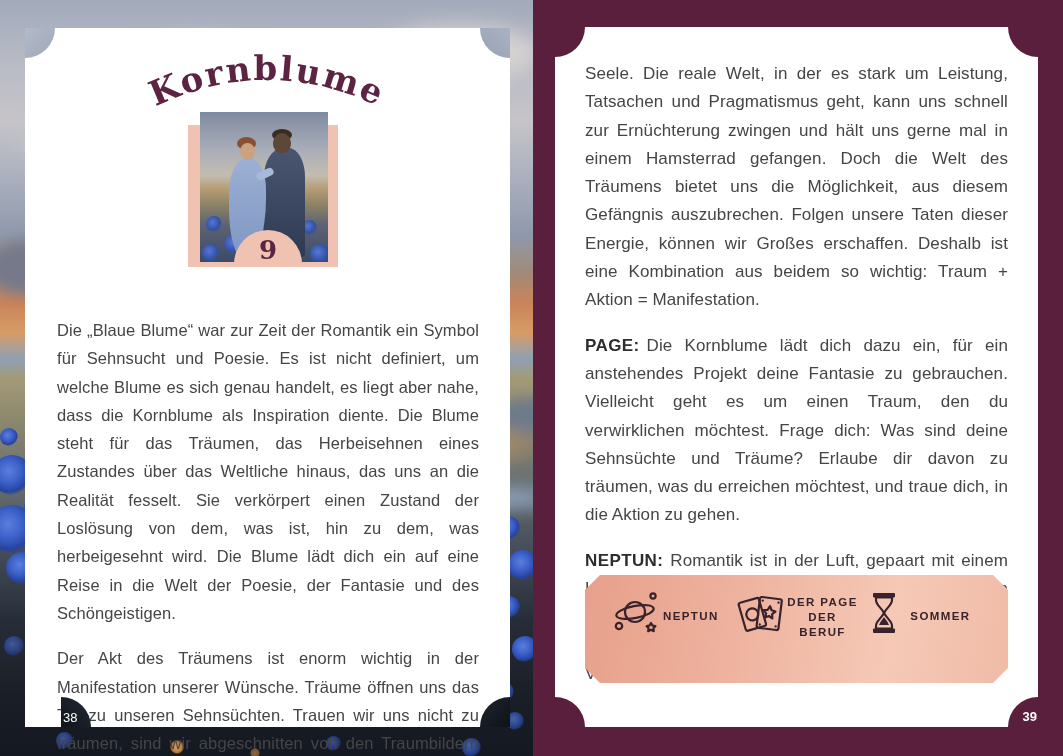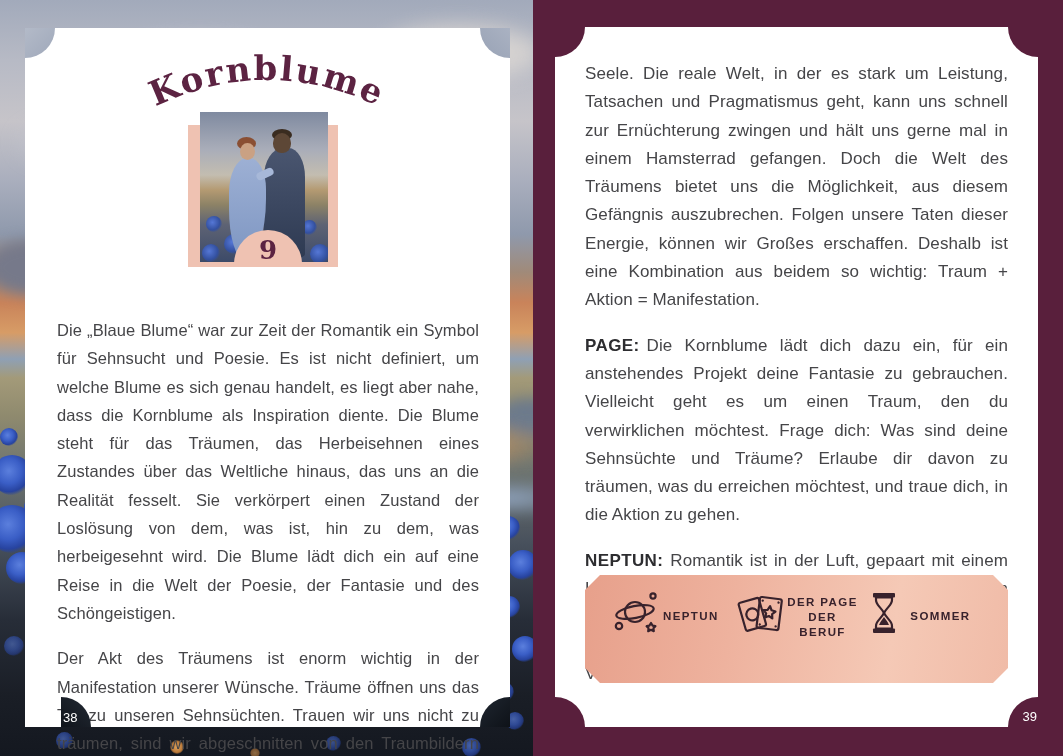--- a/index.html
+++ b/index.html
@@ -220,17 +220,17 @@
           </svg>
         </div>
         <div class="corr-label">SOMMER</div>
       </div>
     </div>
 
     <div class="sc sc-tl"></div>
     <div class="sc sc-tr"></div>
     <div class="sc sc-bl"></div>
     <div class="sc sc-br">
-      <span class="pgnum pgnum-right" style="position:absolute;">39</span>
+      <span class="pgnum pgnum-right" style="position:absolute;font-weight:bold;">39</span>
     </div>
   </div>
 
 </div>
 
 </body></html>

